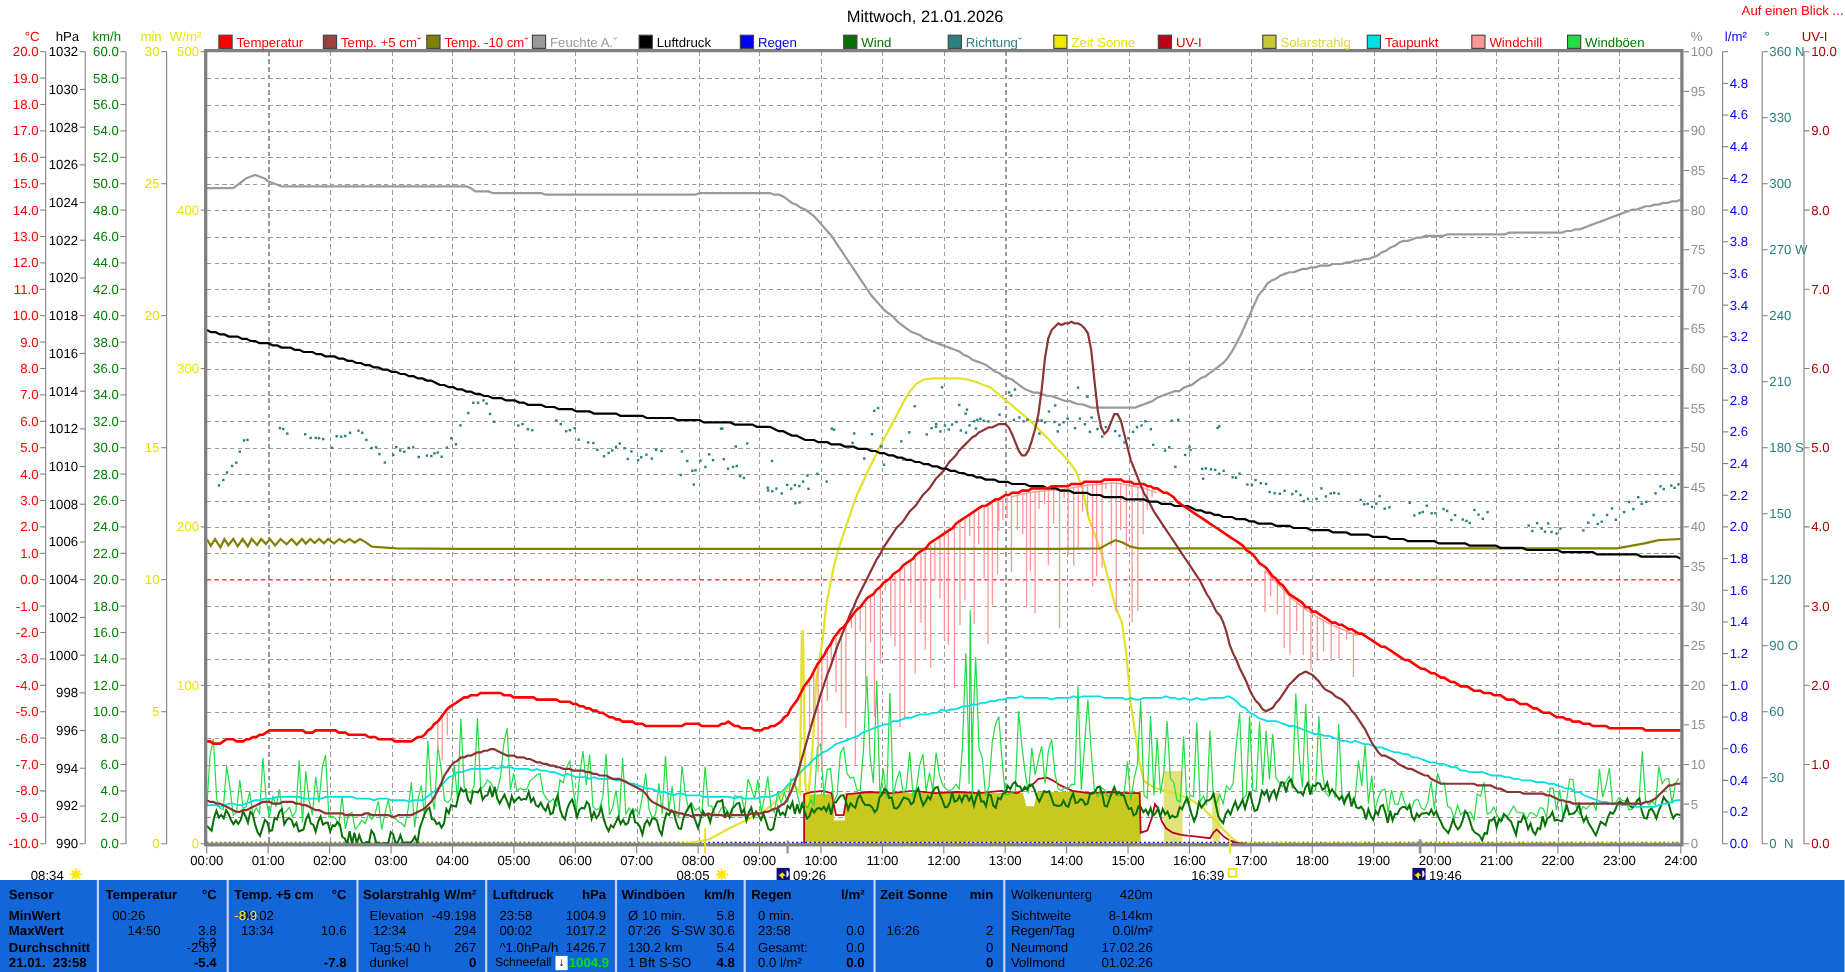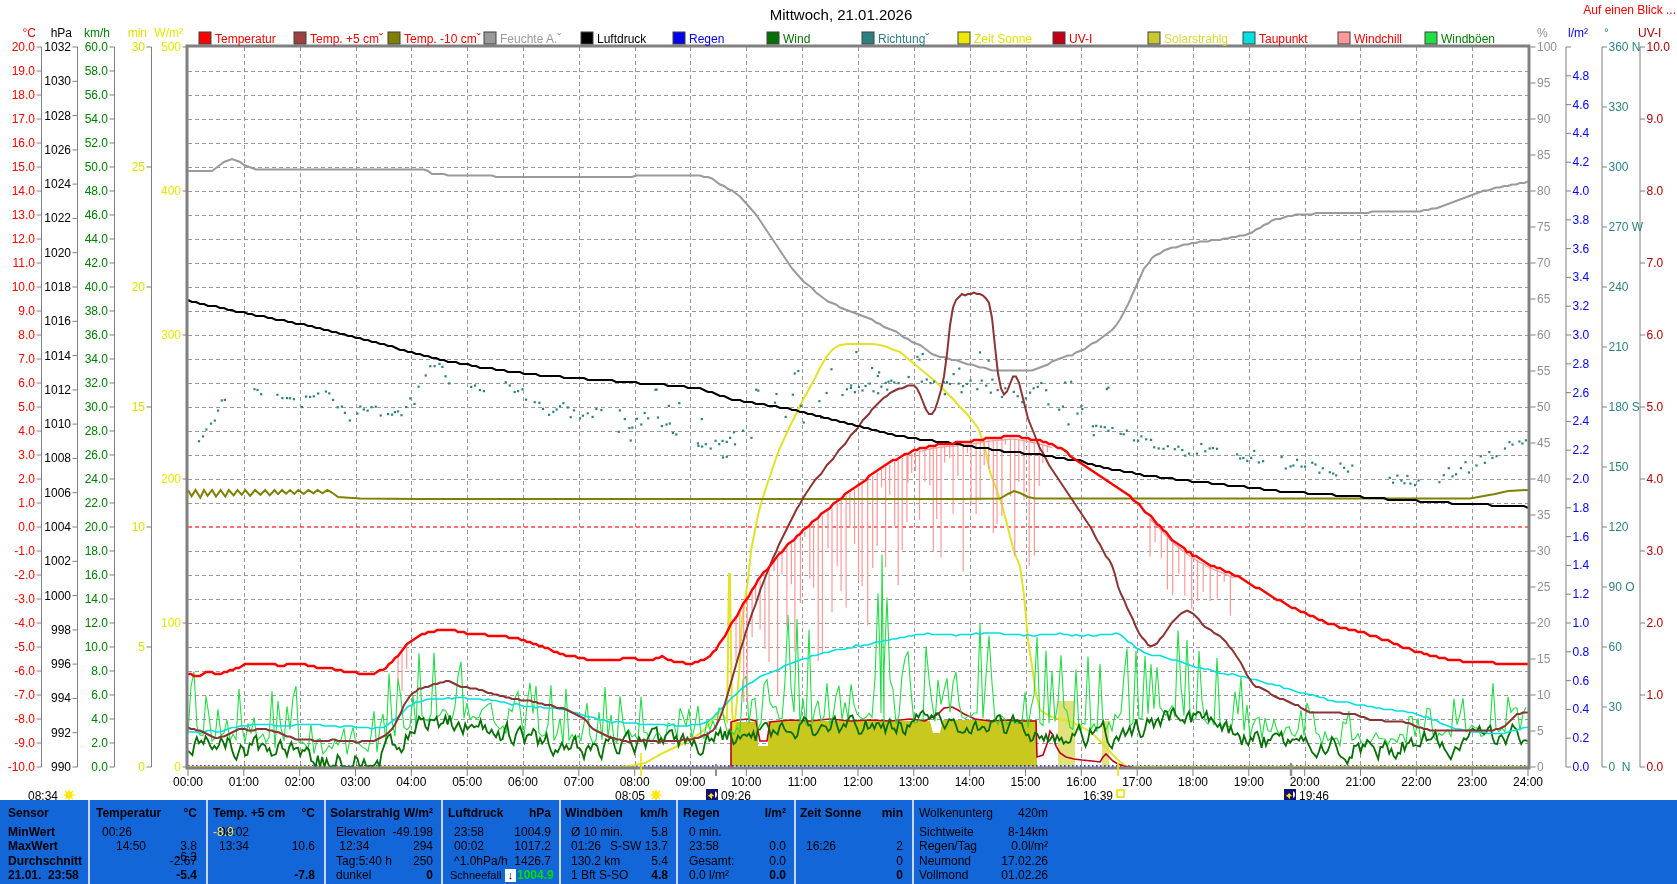--- a/index.html
+++ b/index.html
@@ -865,40 +865,40 @@
 <div class="tc" style="left:213.0px;top:40.0px;width:102.0px;text-align:right;color:#000;">10.6</div>
 <div class="tc" style="left:213.0px;top:54.5px;width:102.0px;text-align:right;color:#000;margin-top:48px;">-4.25</div>
 <div class="tc" style="left:213.0px;top:69.0px;width:102.0px;text-align:right;font-weight:bold;color:#000;">-7.8</div>
 <div class="tc" style="left:330.0px;top:6.5px;text-align:left;font-weight:bold;color:#000;">Solarstrahlg</div>
 <div class="tc" style="left:330.0px;top:6.5px;width:103.0px;text-align:right;font-weight:bold;color:#000;">W/m²</div>
 <div class="tc" style="left:336.0px;top:25.5px;text-align:left;color:#000;">Elevation</div>
 <div class="tc" style="left:330.0px;top:25.5px;width:103.0px;text-align:right;color:#000;">-49.198</div>
 <div class="tc" style="left:336.0px;top:40.0px;text-align:left;color:#000;">&nbsp;12:34</div>
 <div class="tc" style="left:330.0px;top:40.0px;width:103.0px;text-align:right;color:#000;">294</div>
 <div class="tc" style="left:336.0px;top:54.5px;text-align:center;color:#000;">Tag:5:40 h</div>
-<div class="tc" style="left:330.0px;top:54.5px;width:103.0px;text-align:right;color:#000;">250</div>
+<div class="tc" style="left:330.0px;top:54.5px;width:103.0px;text-align:right;color:#000;">267</div>
 <div class="tc" style="left:336.0px;top:69.0px;text-align:left;color:#000;">dunkel</div>
 <div class="tc" style="left:330.0px;top:69.0px;width:103.0px;text-align:right;font-weight:bold;color:#000;">0</div>
 <div class="tc" style="left:448.0px;top:6.5px;text-align:left;font-weight:bold;color:#000;">Luftdruck</div>
 <div class="tc" style="left:448.0px;top:6.5px;width:103.0px;text-align:right;font-weight:bold;color:#000;">hPa</div>
 <div class="tc" style="left:454.0px;top:25.5px;text-align:left;color:#000;">23:58</div>
 <div class="tc" style="left:448.0px;top:25.5px;width:103.0px;text-align:right;color:#000;">1004.9</div>
 <div class="tc" style="left:454.0px;top:40.0px;text-align:left;color:#000;">00:02</div>
 <div class="tc" style="left:448.0px;top:40.0px;width:103.0px;text-align:right;color:#000;">1017.2</div>
 <div class="tc" style="left:454.0px;top:54.5px;text-align:left;color:#000;">^1.0hPa/h</div>
 <div class="tc" style="left:448.0px;top:54.5px;width:103.0px;text-align:right;color:#000;">1426.7</div>
 <div class="tc" style="left:450px;top:69.0px;font-size:11px;color:#000">Schneefall</div>
 <div class="tc" style="left:517px;top:69.0px;font-weight:bold;color:#00e000">1004.9</div>
 <div style="position:absolute;left:505px;top:68.5px;width:11px;height:13px;background:#fff;color:#000;font-weight:bold;text-align:center;line-height:13px;font-size:11px">↓</div>
 <div class="tc" style="left:565.0px;top:6.5px;text-align:left;font-weight:bold;color:#000;">Windböen</div>
 <div class="tc" style="left:565.0px;top:6.5px;width:103.0px;text-align:right;font-weight:bold;color:#000;">km/h</div>
 <div class="tc" style="left:571.0px;top:25.5px;text-align:left;color:#000;">Ø 10 min.</div>
 <div class="tc" style="left:565.0px;top:25.5px;width:103.0px;text-align:right;color:#000;">5.8</div>
-<div class="tc" style="left:571.0px;top:40.0px;text-align:left;color:#000;">01:26</div>
-<div class="tc" style="left:565.0px;top:40.0px;width:103.0px;text-align:right;color:#000;">S-SW 13.7</div>
+<div class="tc" style="left:571.0px;top:40.0px;text-align:left;color:#000;">07:26</div>
+<div class="tc" style="left:565.0px;top:40.0px;width:103.0px;text-align:right;color:#000;">S-SW 30.6</div>
 <div class="tc" style="left:571.0px;top:54.5px;text-align:left;color:#000;">130.2 km</div>
 <div class="tc" style="left:565.0px;top:54.5px;width:103.0px;text-align:right;color:#000;">5.4</div>
 <div class="tc" style="left:571.0px;top:69.0px;text-align:left;color:#000;">1 Bft S-SO</div>
 <div class="tc" style="left:565.0px;top:69.0px;width:103.0px;text-align:right;font-weight:bold;color:#000;">4.8</div>
 <div class="tc" style="left:683.0px;top:6.5px;text-align:left;font-weight:bold;color:#000;">Regen</div>
 <div class="tc" style="left:683.0px;top:6.5px;width:103.0px;text-align:right;font-weight:bold;color:#000;">l/m²</div>
 <div class="tc" style="left:689.0px;top:25.5px;text-align:left;color:#000;">0 min.</div>
 <div class="tc" style="left:689.0px;top:40.0px;text-align:left;color:#000;">23:58</div>
 <div class="tc" style="left:683.0px;top:40.0px;width:103.0px;text-align:right;color:#000;">0.0</div>
 <div class="tc" style="left:689.0px;top:54.5px;text-align:left;color:#000;">Gesamt:</div>

